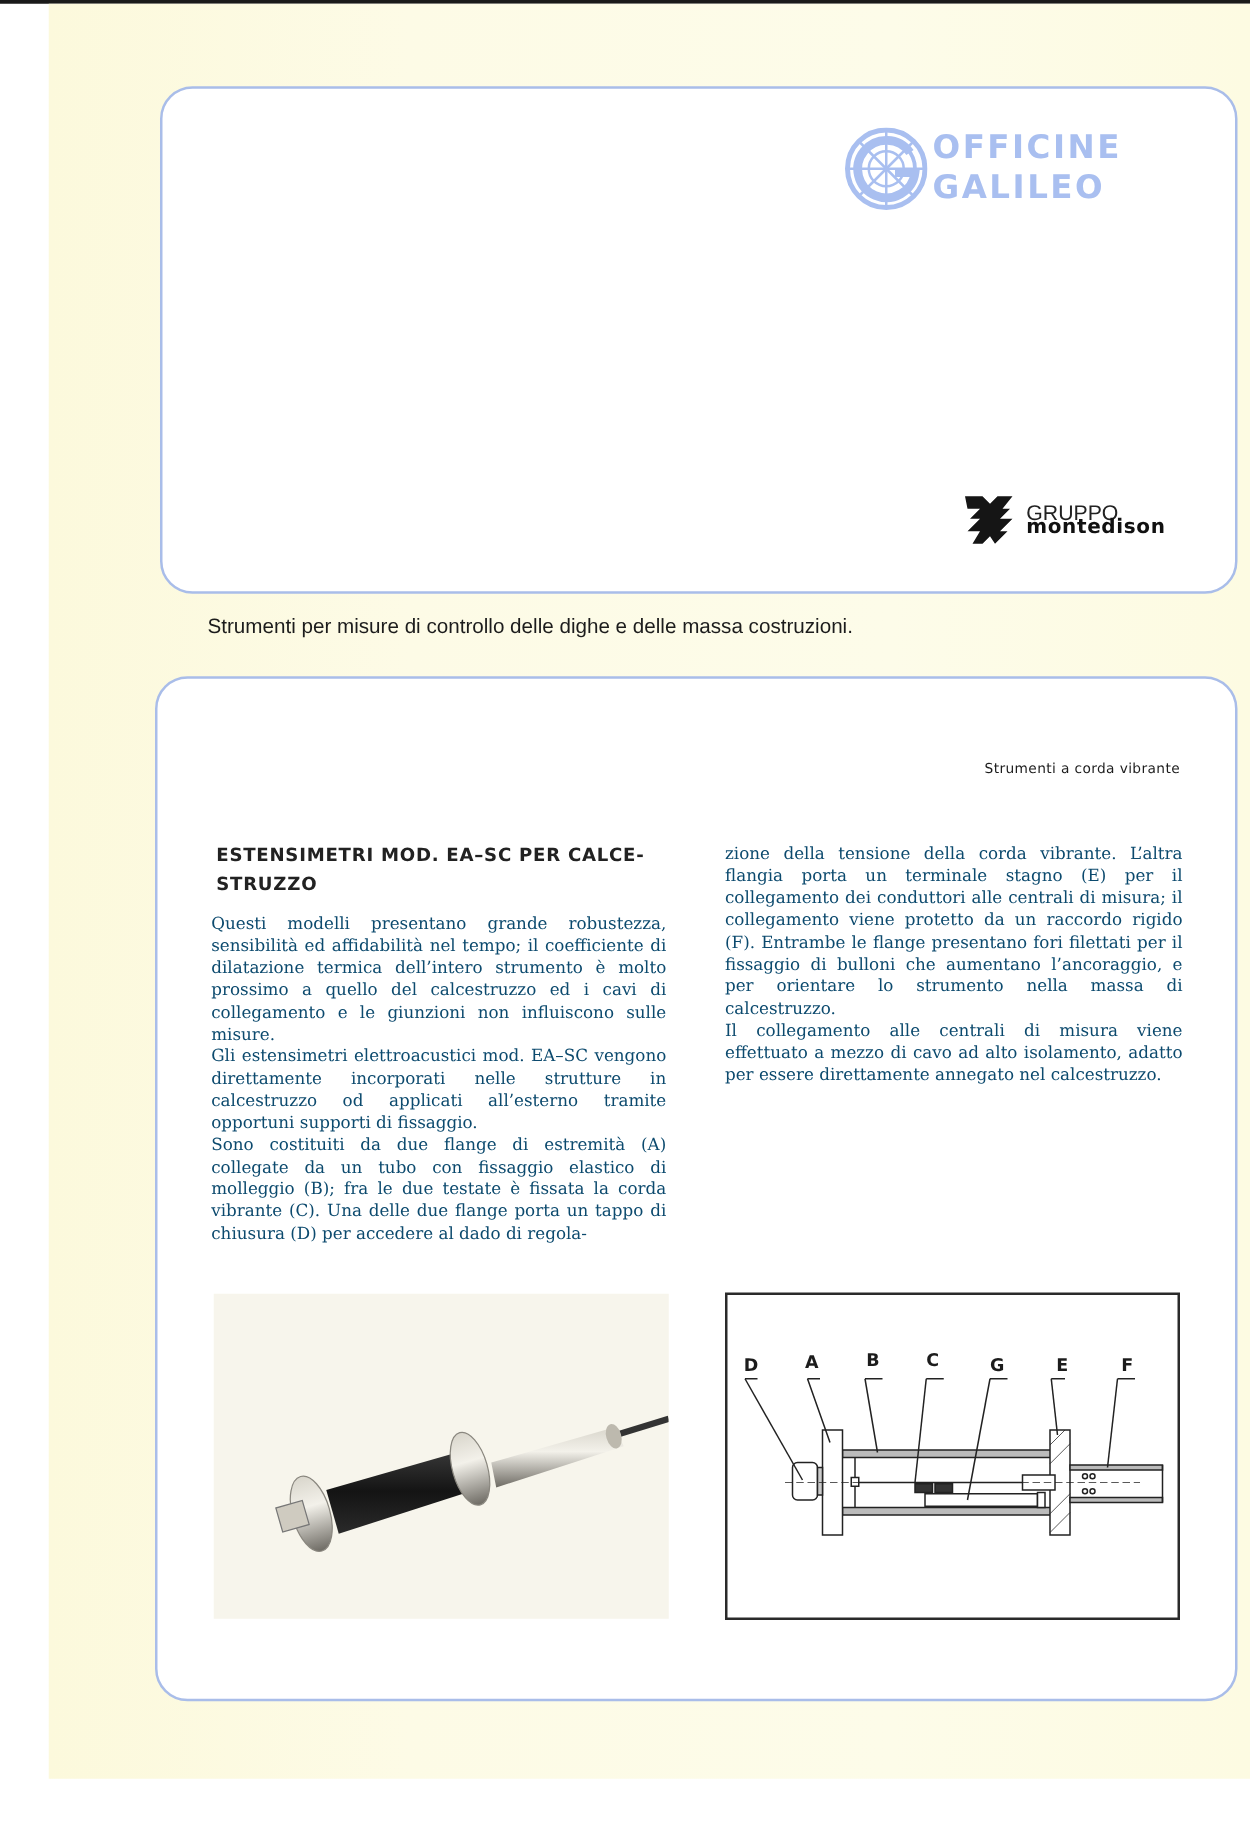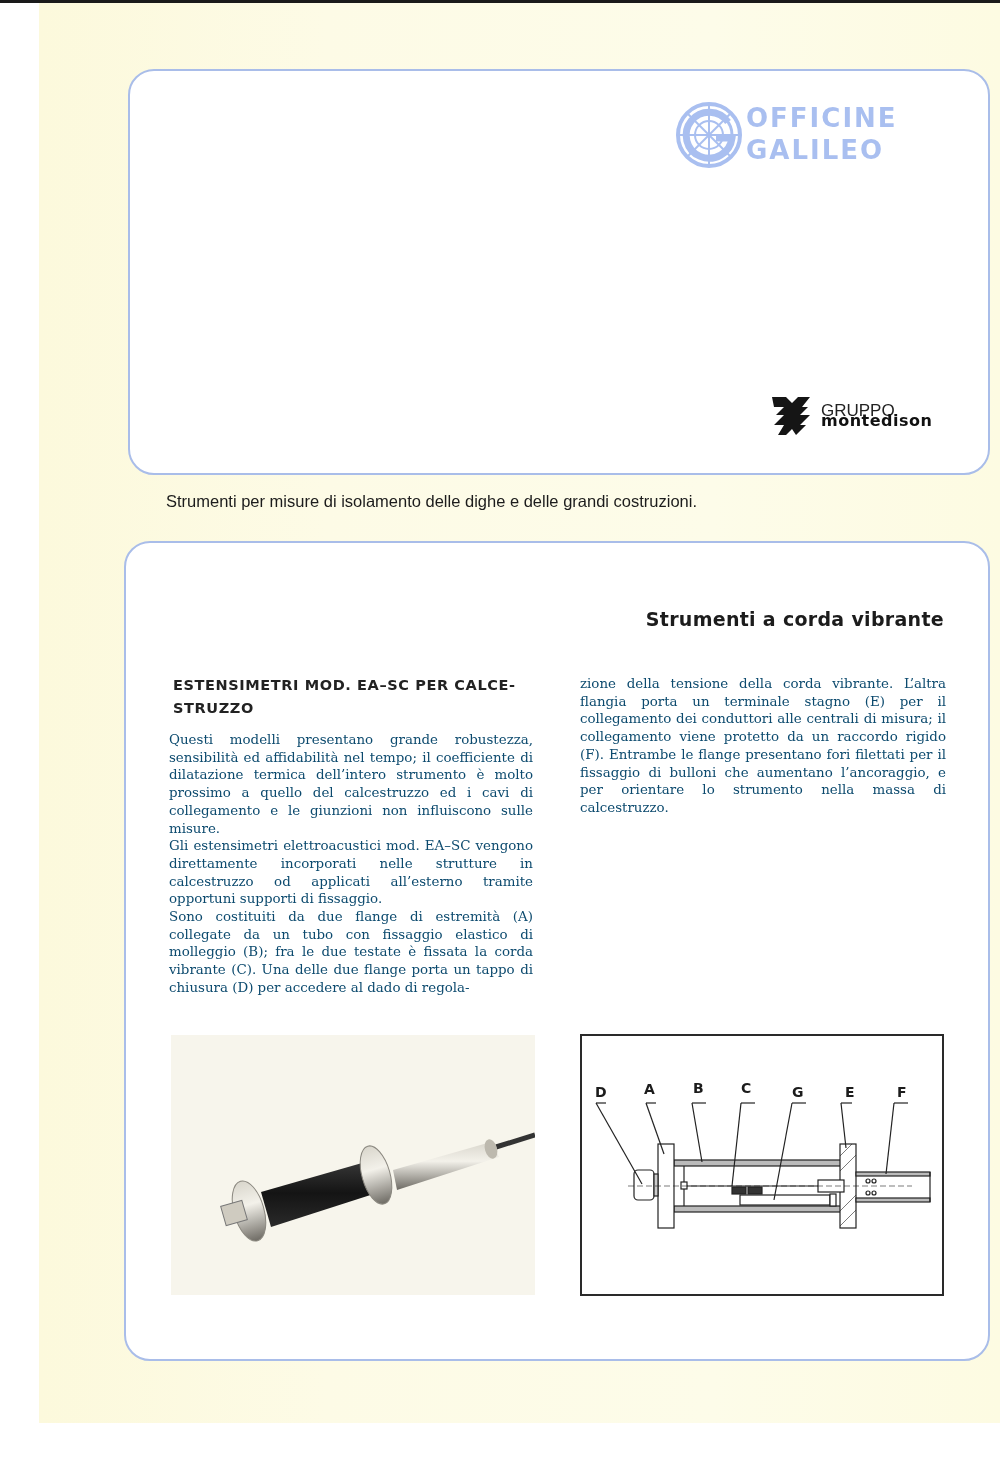--- a/index.html
+++ b/index.html
@@ -26,21 +26,21 @@
       position: absolute; left: 70px; top: 0; font-family: "DejaVu Sans", sans-serif;
       font-weight: bold; color: #a9bff0; font-size: 26px; line-height: 32px; letter-spacing: 2px;
     }
 
     .logo-montedison { position: absolute; left: 770px; top: 393px; width: 180px; height: 45px; }
     .logo-montedison svg { position: absolute; left: 0; top: 0; }
     .gruppo { position: absolute; left: 51px; top: 8px; font-family: "Liberation Sans", sans-serif; font-size: 17px; color: #222; }
     .montedison { position: absolute; left: 51px; top: 18px; font-family: "DejaVu Sans", sans-serif; font-weight: bold; font-size: 16px; color: #111; letter-spacing: 0.5px; }
 
     .tagline { position: absolute; left: 166px; top: 492px; font-family: "Liberation Sans", sans-serif; font-size: 16.5px; color: #1c1c1c; }
-    .section-label { position: absolute; right: 56px; top: 608px; font-family: "DejaVu Sans", sans-serif; font-size: 19px; font-weight: bold; color: #1c1c1c; letter-spacing: 0.3px; margin-left: 27px; }
+    .section-label { position: absolute; right: 56px; top: 608px; font-family: "DejaVu Sans", sans-serif; font-size: 11px; font-weight: normal; color: #1c1c1c; letter-spacing: 0.3px; margin-left: 27px; }
 
     .heading {
       position: absolute; left: 173px; top: 674px; width: 370px;
       font-family: "DejaVu Sans", sans-serif; font-weight: bold; font-size: 14.5px;
       line-height: 23px; color: #222; letter-spacing: 0.6px;
     }
     .col {
       position: absolute; font-size: 13.4px; line-height: 17.7px; color: #0c4a6e;
       text-align: justify;
     }
@@ -81,36 +81,37 @@
 </div>
 
 <div class="logo-montedison">
   <svg width="44" height="44" viewBox="0 0 44 44">
     <path d="M2 4 L16 4 L22 10 L28 4 L40 4 L32 14 L38 14 L30 22 L40 22 L30 32 L36 32 L26 42 L22 36 L16 42 L8 42 L14 32 L4 32 L14 22 L6 22 L14 14 L4 14 Z" fill="#151515"></path>
   </svg>
   <span class="gruppo">GRUPPO</span>
   <span class="montedison">montedison</span>
 </div>
 
-<div class="tagline">Strumenti per misure di isolamento delle dighe e delle grandi costruzioni.</div>
+<div class="tagline">Strumenti per misure di controllo delle dighe e delle massa costruzioni.</div>
 
 <div class="frame frame-bottom"></div>
 
 <div class="section-label">Strumenti a corda vibrante</div>
 
 <div class="heading">ESTENSIMETRI MOD. EA–SC PER CALCE-STRUZZO</div>
 
 <div class="col col-left">
   <p>Questi modelli presentano grande robustezza, sensibilità ed affidabilità nel tempo; il coefficiente di dilatazione termica dell’intero strumento è molto prossimo a quello del calcestruzzo ed i cavi di collegamento e le giunzioni non influiscono sulle misure.</p>
   <p>Gli estensimetri elettroacustici mod. EA–SC vengono direttamente incorporati nelle strutture in calcestruzzo od applicati all’esterno tramite opportuni supporti di fissaggio.</p>
   <p>Sono costituiti da due flange di estremità (A) collegate da un tubo con fissaggio elastico di molleggio (B); fra le due testate è fissata la corda vibrante (C). Una delle due flange porta un tappo di chiusura (D) per accedere al dado di regola-</p>
 </div>
 
 <div class="col col-right">
   <p>zione della tensione della corda vibrante. L’altra flangia porta un terminale stagno (E) per il collegamento dei conduttori alle centrali di misura; il collegamento viene protetto da un raccordo rigido (F). Entrambe le flange presentano fori filettati per il fissaggio di bulloni che aumentano l’ancoraggio, e per orientare lo strumento nella massa di calcestruzzo.</p>
+  <p>Il collegamento alle centrali di misura viene effettuato a mezzo di cavo ad alto isolamento, adatto per essere direttamente annegato nel calcestruzzo.</p>
 </div>
 
 <div class="photo">
   <svg width="364" height="260" viewBox="0 0 364 260">
     <defs>
       <linearGradient id="metal" x1="0" y1="0" x2="0" y2="1">
         <stop offset="0" stop-color="#d9d6cc"></stop>
         <stop offset="0.4" stop-color="#f3f1ea"></stop>
         <stop offset="1" stop-color="#6e6b64"></stop>
       </linearGradient>

